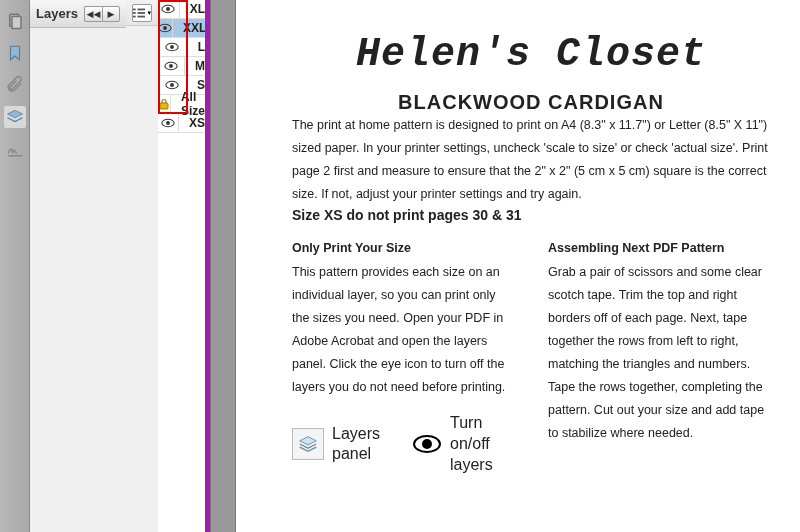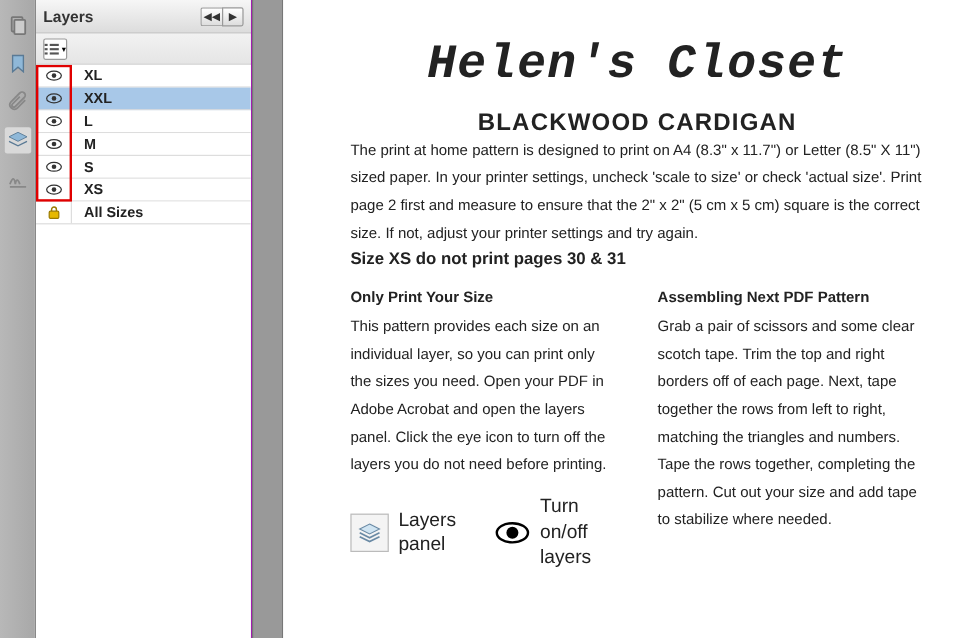--- a/index.html
+++ b/index.html
@@ -26,23 +26,23 @@
   .tool-rail .rail-icon.active {
     background: #d9d9d9;
     border-radius: 2px;
   }
   .tool-rail .rail-icon svg { width: 18px; height: 18px; }
 
   
   .layers-panel {
     width: 180px;
     background: #f0f0f0;
-    border-right: 1px solid #a21caf;
-    display: flex;
-    flex-direction: column;
+    border-right: 5px solid #a21caf;
+    display: flex;
+    flex-direction: row;
   }
   .layers-header {
     height: 28px;
     background: linear-gradient(#f6f6f6, #dcdcdc);
     border-bottom: 1px solid #bbb;
     display: flex;
     align-items: center;
     padding: 0 6px;
     gap: 6px;
   }
@@ -292,36 +292,36 @@
         <div class="layer-row">
           <div class="vis-cell">
             <svg viewBox="0 0 16 10">
               <ellipse cx="8" cy="5" rx="7" ry="4.2" fill="none" stroke="#333" stroke-width="1.2"></ellipse>
               <circle cx="8" cy="5" r="2.2" fill="#333"></circle>
             </svg>
           </div>
           <div class="label-cell">S</div>
         </div>
         <div class="layer-row">
-          <div class="vis-cell">
-            <svg viewBox="0 0 16 10">
-              <ellipse cx="8" cy="5" rx="7" ry="4.2" fill="none" stroke="#333" stroke-width="1.2"></ellipse>
-              <circle cx="8" cy="5" r="2.2" fill="#333"></circle>
-            </svg>
-          </div>
-          <div class="label-cell">XS</div>
-        </div>
-        <div class="layer-row">
           <div class="vis-cell lock-cell">
             <svg viewBox="0 0 12 12">
               <rect x="2" y="5" width="8" height="6" rx="1" fill="#e6b800" stroke="#9a7a00"></rect>
               <path d="M4 5 V3.5 a2 2 0 0 1 4 0 V5" fill="none" stroke="#9a7a00" stroke-width="1.2"></path>
             </svg>
           </div>
           <div class="label-cell">All Sizes</div>
+        </div>
+        <div class="layer-row">
+          <div class="vis-cell">
+            <svg viewBox="0 0 16 10">
+              <ellipse cx="8" cy="5" rx="7" ry="4.2" fill="none" stroke="#333" stroke-width="1.2"></ellipse>
+              <circle cx="8" cy="5" r="2.2" fill="#333"></circle>
+            </svg>
+          </div>
+          <div class="label-cell">XS</div>
         </div>
       </div>
     <div class="red-box"></div>
   </div>
 </div>
 
 <div class="gutter"></div>
 
 <div class="doc-area">
   <div class="brand">Helen's Closet</div>

